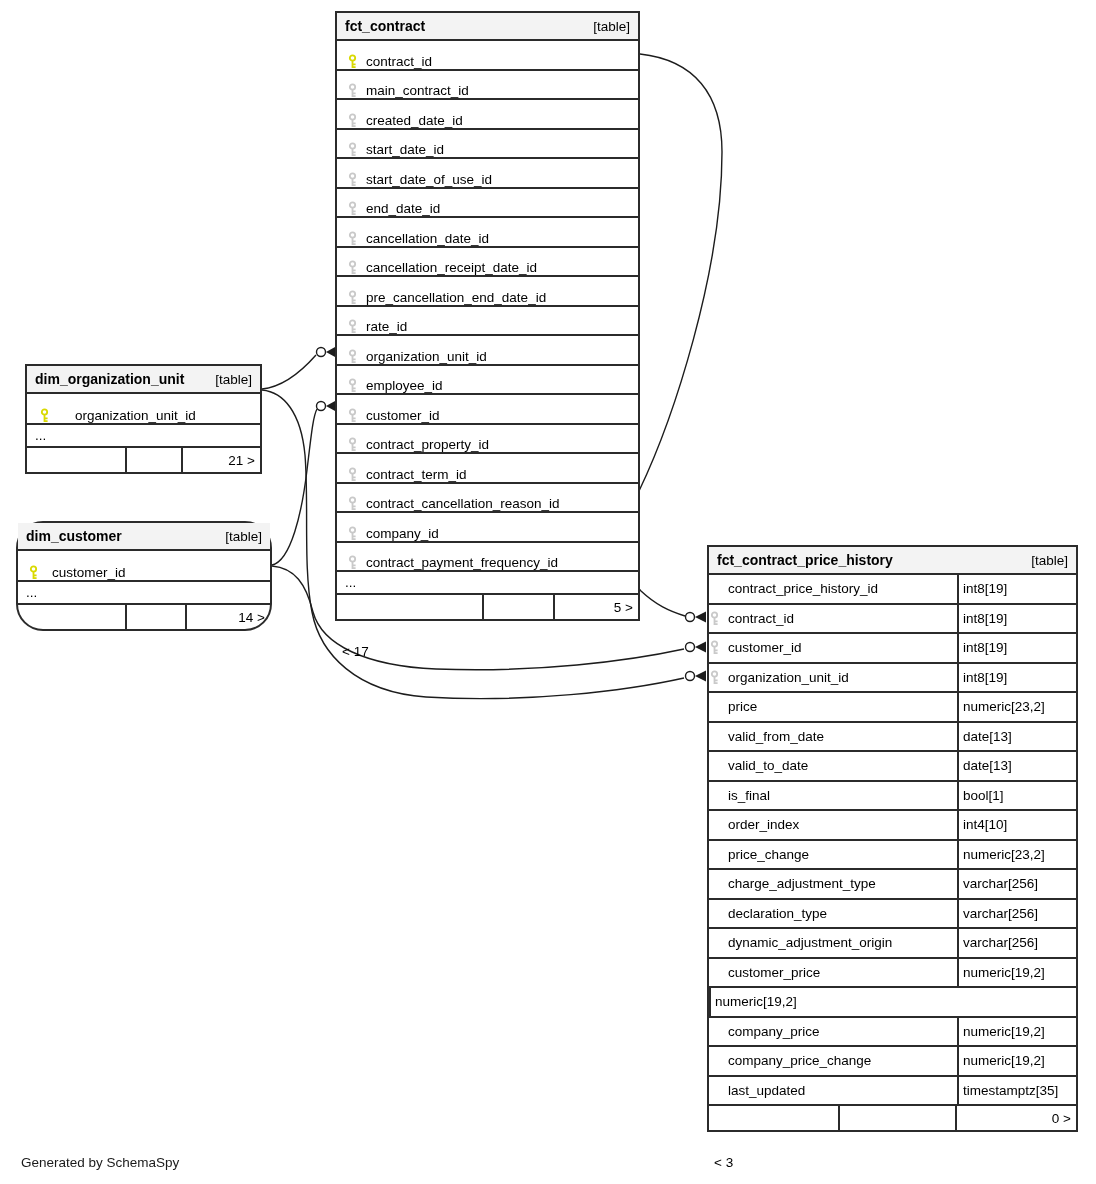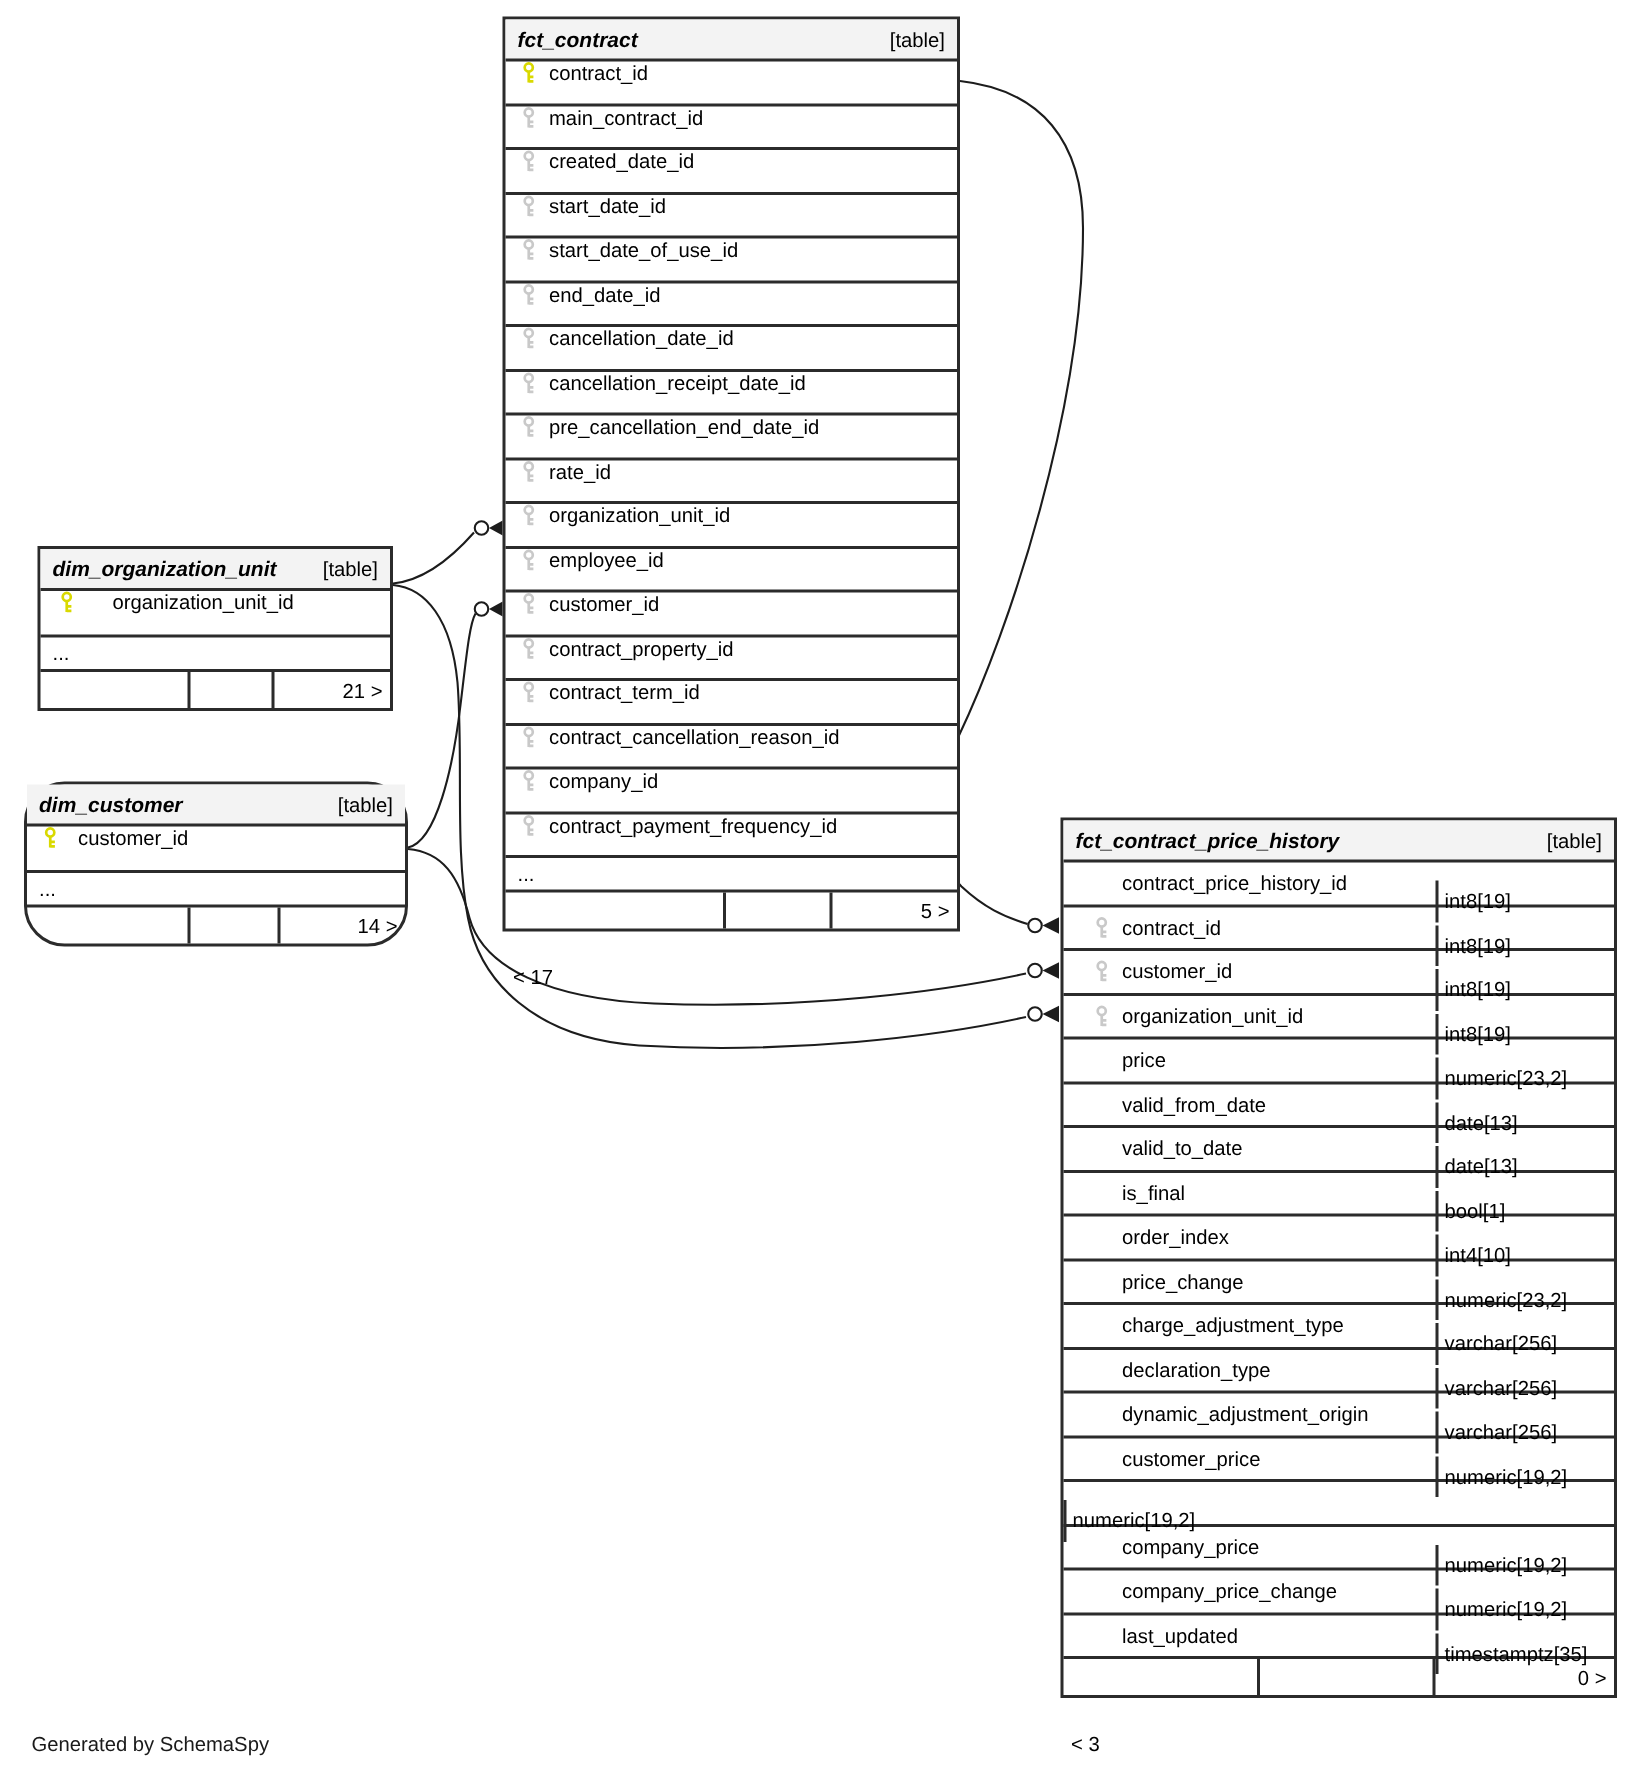--- a/index.html
+++ b/index.html
@@ -5,35 +5,35 @@
   html,body{margin:0;padding:0;background:#fff;}
   #canvas{position:relative;width:1096px;height:1184px;background:#ffffff;overflow:hidden;
           font-family:"Liberation Sans",sans-serif;color:#000;}
   *{box-sizing:border-box;}
 
   .edges{position:absolute;left:0;top:0;pointer-events:none;}
 
   .table{position:absolute;background:#fff;border:2px solid #2b2b2b;font-size:13.5px;}
   .thead{height:28px;display:flex;align-items:center;justify-content:space-between;
          background:#f3f3f3;border-bottom:2px solid #2b2b2b;padding:0 8px;}
-  .tname{font-weight:bold;font-size:14px;white-space:nowrap;font-style:italic;}
+  .tname{font-weight:bold;font-size:14px;white-space:nowrap;}
   .ttype{font-size:13.5px;white-space:nowrap;}
 
-  .row{height:29.5px;display:flex;align-items:flex-start;border-bottom:2px solid #2b2b2b;
+  .row{height:29.5px;display:flex;align-items:flex-end;border-bottom:2px solid #2b2b2b;
        padding-left:10px;white-space:nowrap;}
   .table .row:last-child{border-bottom:none;}
   .rows .row:last-child{border-bottom:2px solid #2b2b2b;} 
   .keyicon{width:12px;height:15px;margin-right:7px;display:inline-flex;flex:0 0 12px;}
   .keyicon.pk{color:#d9d900;}
   .keyicon.fk{color:#c9c9c9;}
   .colname{white-space:nowrap;}
 
   
   .typed .row{padding-left:0;}
-  .namecell{flex:0 0 248px;display:flex;align-items:center;height:100%;padding-left:20px;}
+  .namecell{flex:0 0 248px;display:flex;align-items:center;height:100%;padding-left:0;}
   .coltype{flex:1;height:100%;display:flex;align-items:center;border-left:2px solid #2b2b2b;
            padding-left:4px;white-space:nowrap;margin-top:12px;}
 
   .dots{height:23px;display:flex;align-items:center;border-bottom:2px solid #2b2b2b;padding-left:8px;}
   .tfoot{height:24px;display:flex;}
   .fcell{display:flex;align-items:center;height:100%;}
   .fcell + .fcell{border-left:2px solid #2b2b2b;}
   .f-left{padding-left:5px;margin-top:44px;}
   .f-mid{}
   .f-right{flex:1;justify-content:flex-end;padding-right:5px;}

